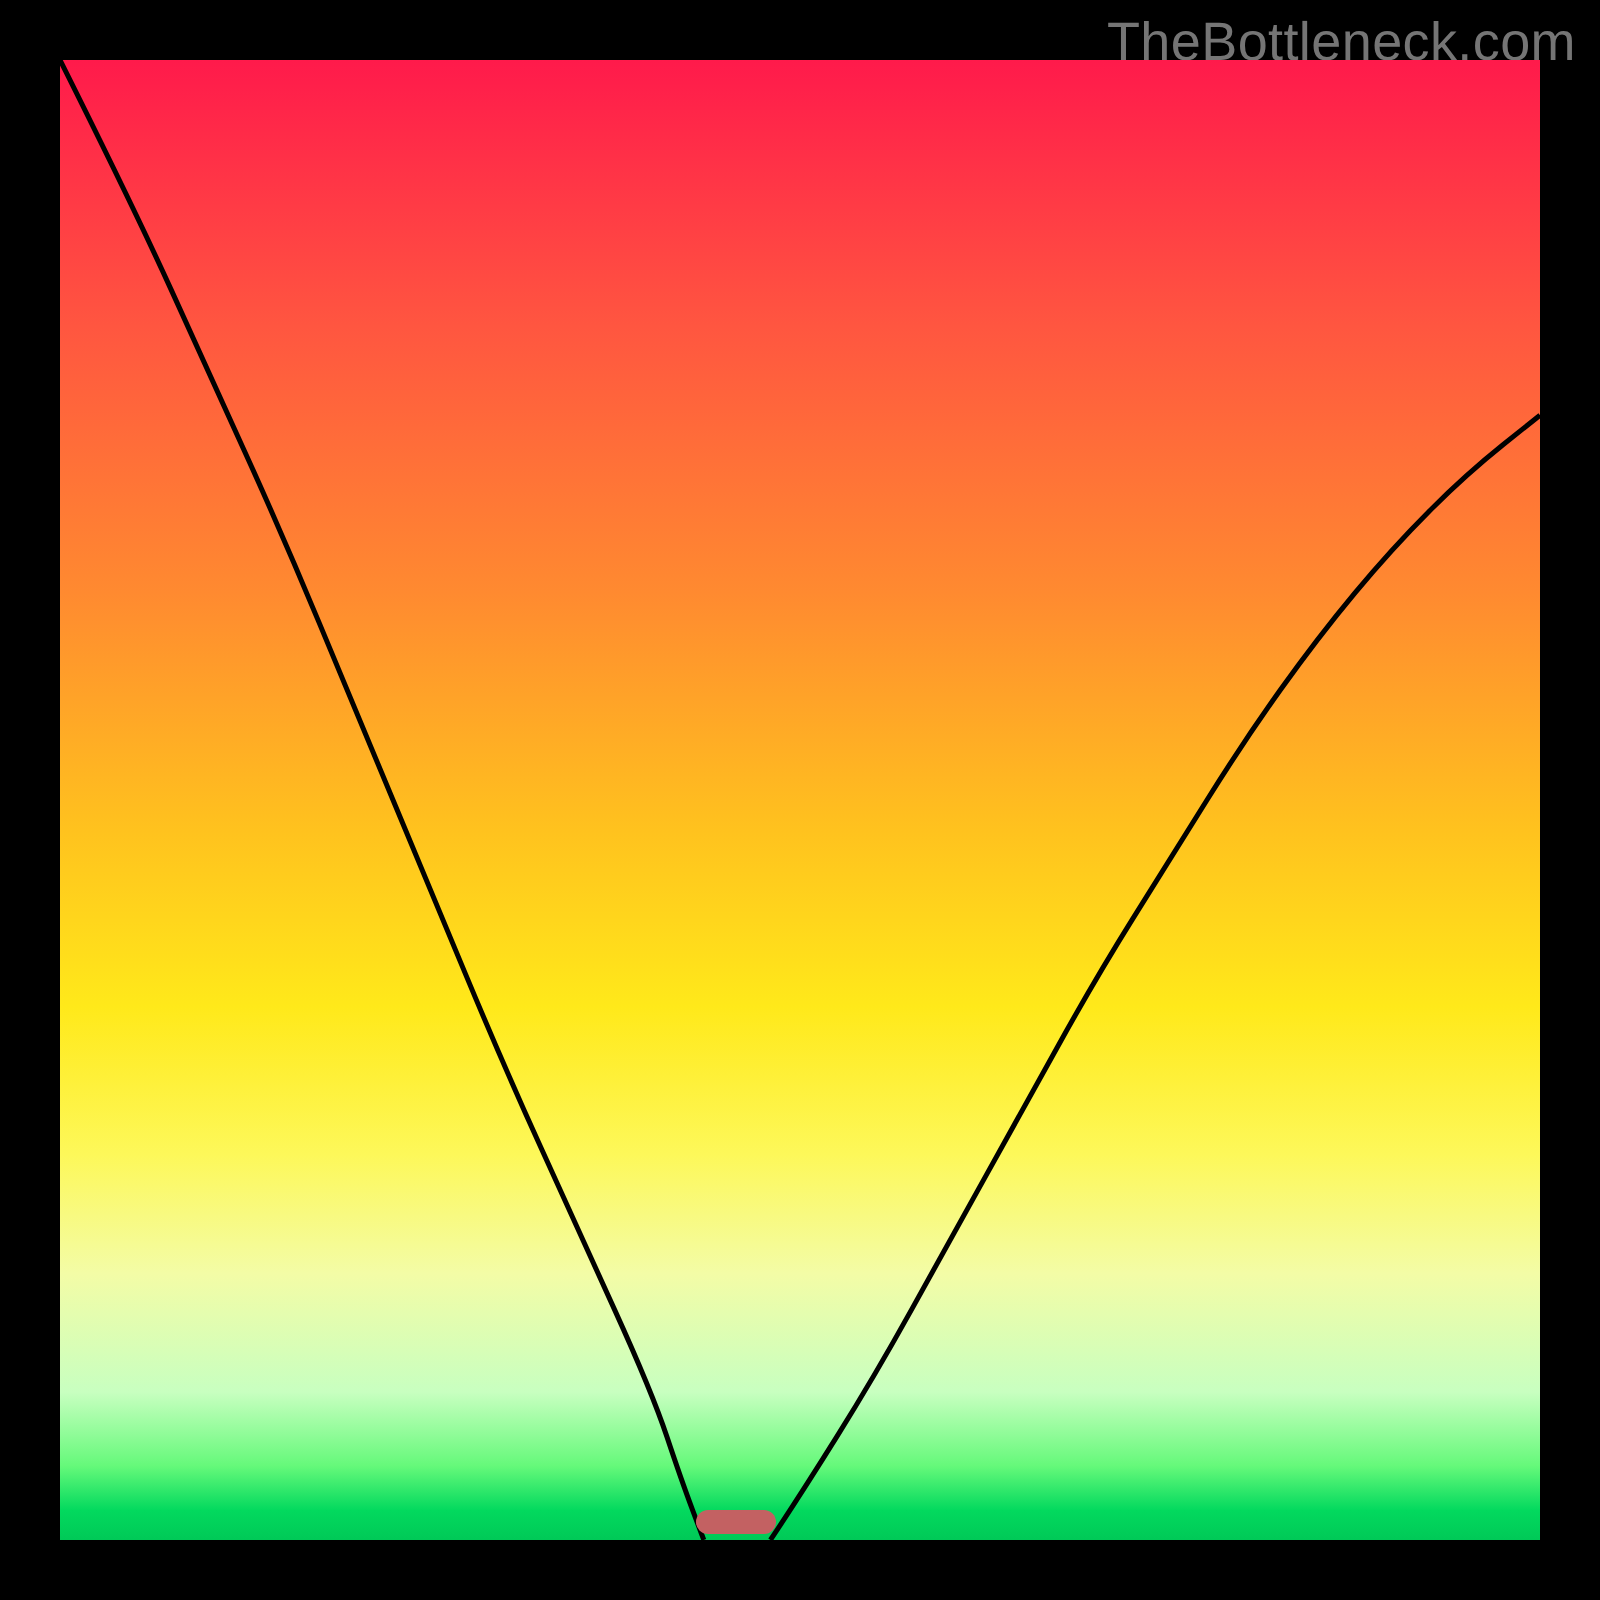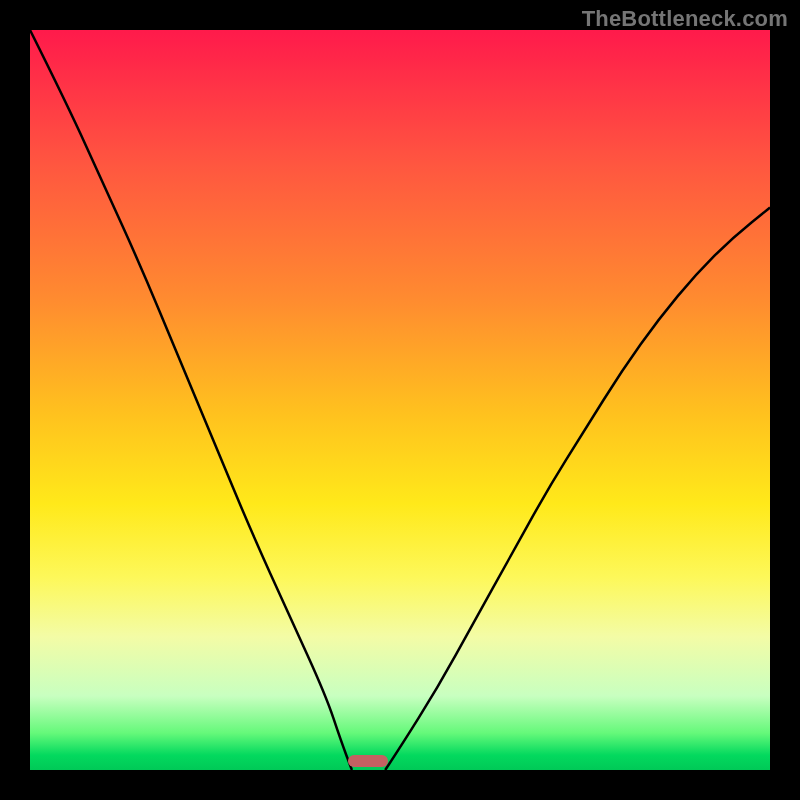--- a/index.html
+++ b/index.html
@@ -35,22 +35,22 @@
       #65f97a 95%,
       #03d95e 98%,
       #00c957 100%
     );
   }
   .watermark {
     position: absolute;
     top: 6px;
     right: 12px;
     color: #757575;
-    font-size: 22px;
-    font-weight: 700;
+    font-size: 27px;
+    font-weight: 400;
     letter-spacing: 0.2px;
     user-select: none;
   }
   svg.curves {
     position: absolute;
     inset: 0;
   }
   .marker {
     position: absolute;
     width: 40px;

